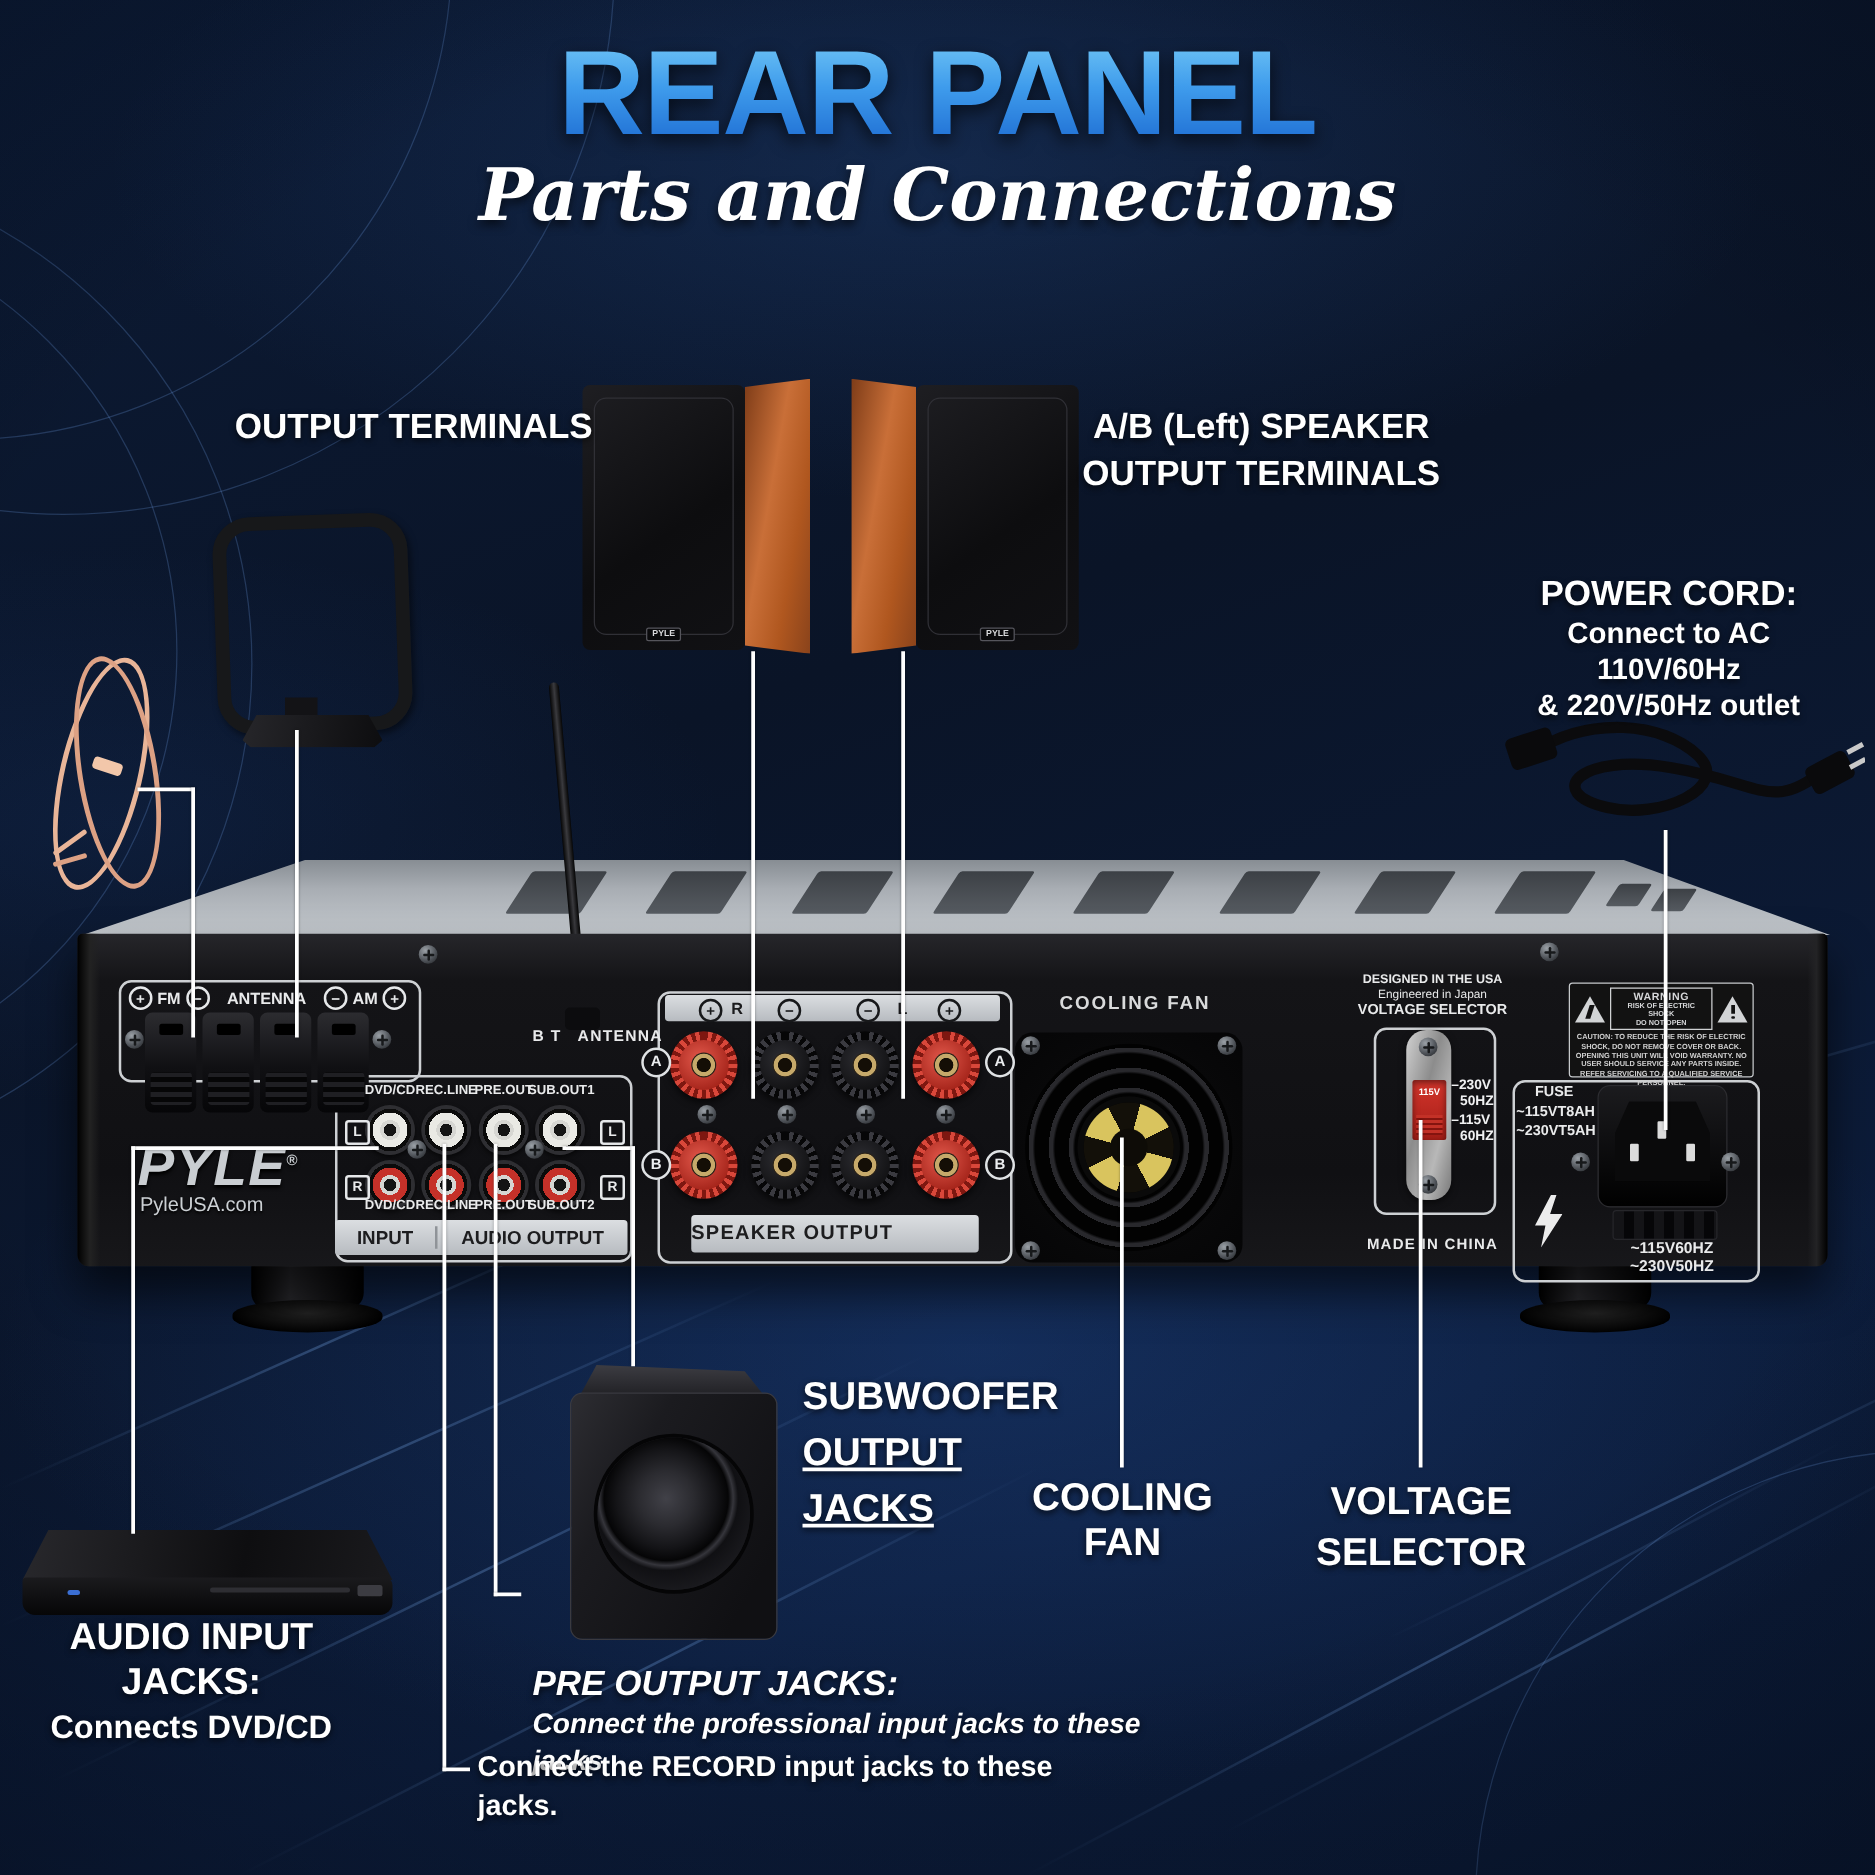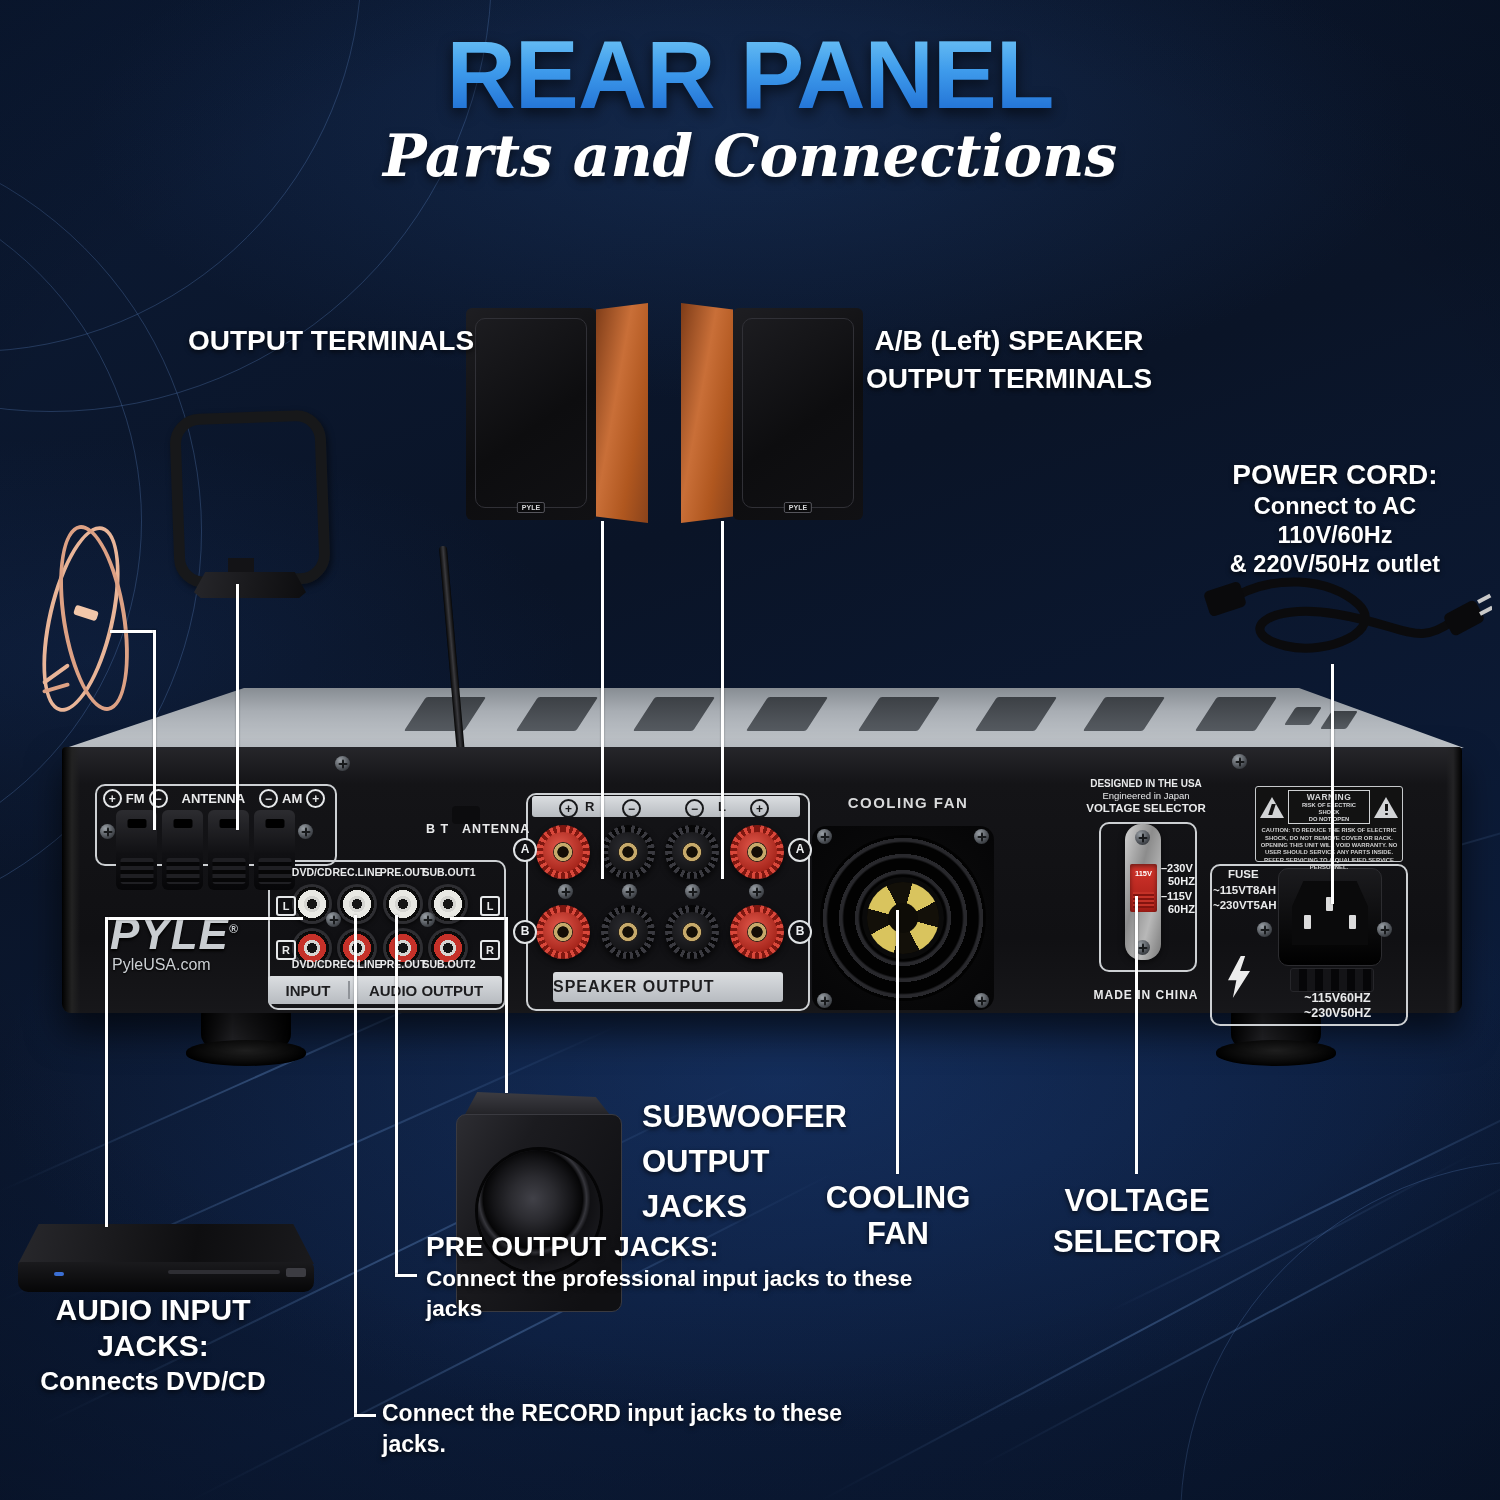--- a/index.html
+++ b/index.html
@@ -459,28 +459,28 @@
     <div style="font-size:28px;line-height:34px;">POWER CORD:</div>
     <div class="t-sm" style="font-size:23.5px;line-height:29px;">Connect to AC 110V/60Hz</div>
     <div class="t-sm" style="font-size:23.5px;line-height:29px;">&amp; 220V/50Hz outlet</div>
   </div>
   <div class="co ctr" style="left:8px;top:1292px;width:290px;">
     <div style="font-size:30px;line-height:36px;">AUDIO INPUT JACKS:</div>
     <div style="font-size:26px;line-height:34px;">Connects DVD/CD</div>
   </div>
   <div class="co" style="left:642px;top:1094px;width:240px;">
     <div class="t-xl" style="line-height:45px;">SUBWOOFER</div>
-    <div class="t-xl" style="line-height:45px;">OUTPUT JACKS</div>
+    <div class="t-xl" style="line-height:45px;text-decoration:underline;">OUTPUT JACKS</div>
   </div>
   <div class="co ctr" style="left:798px;top:1180px;width:200px;font-size:31px;">COOLING FAN</div>
   <div class="co ctr" style="left:1037px;top:1180px;width:200px;">
     <div style="font-size:31px;line-height:41px;">VOLTAGE</div>
     <div style="font-size:31px;line-height:41px;">SELECTOR</div>
   </div>
-  <div class="co" style="left:426px;top:1230px;width:490px;">
+  <div class="co" style="left:426px;top:1330px;width:490px;font-style:italic;">
     <div style="font-size:28px;line-height:34px;">PRE OUTPUT JACKS:</div>
     <div style="font-size:22.5px;line-height:30px;">Connect the professional input jacks to these jacks</div>
   </div>
   <div class="co" style="left:382px;top:1398px;width:520px;">
     <div style="font-size:23px;line-height:31px;">Connect the RECORD input jacks to these jacks.</div>
   </div>
 
 </div>
 
 </body></html>

